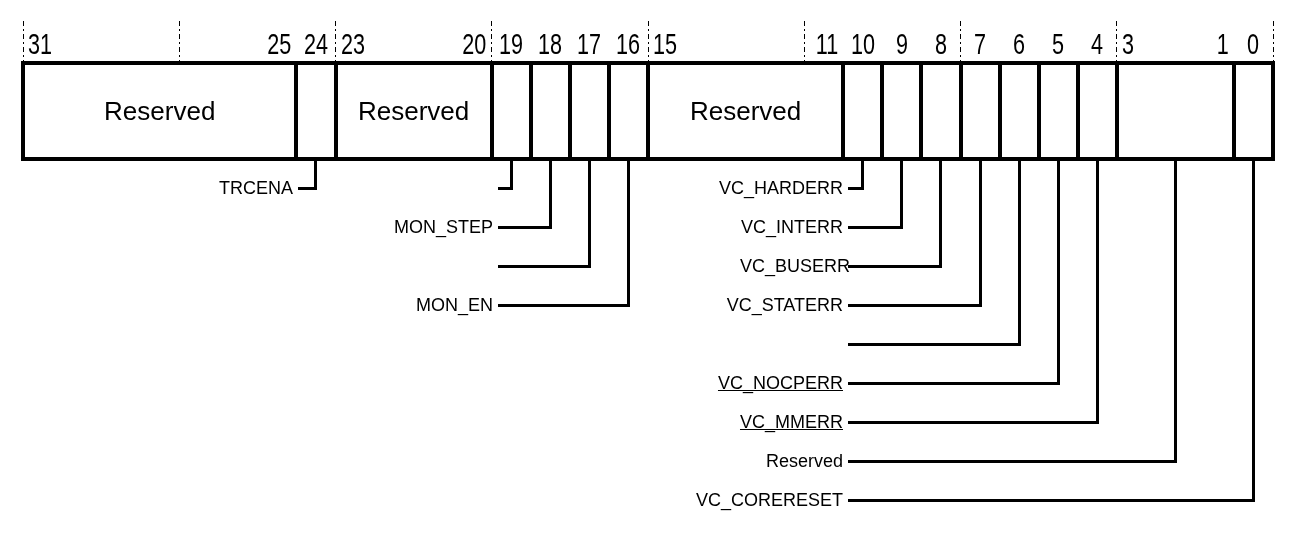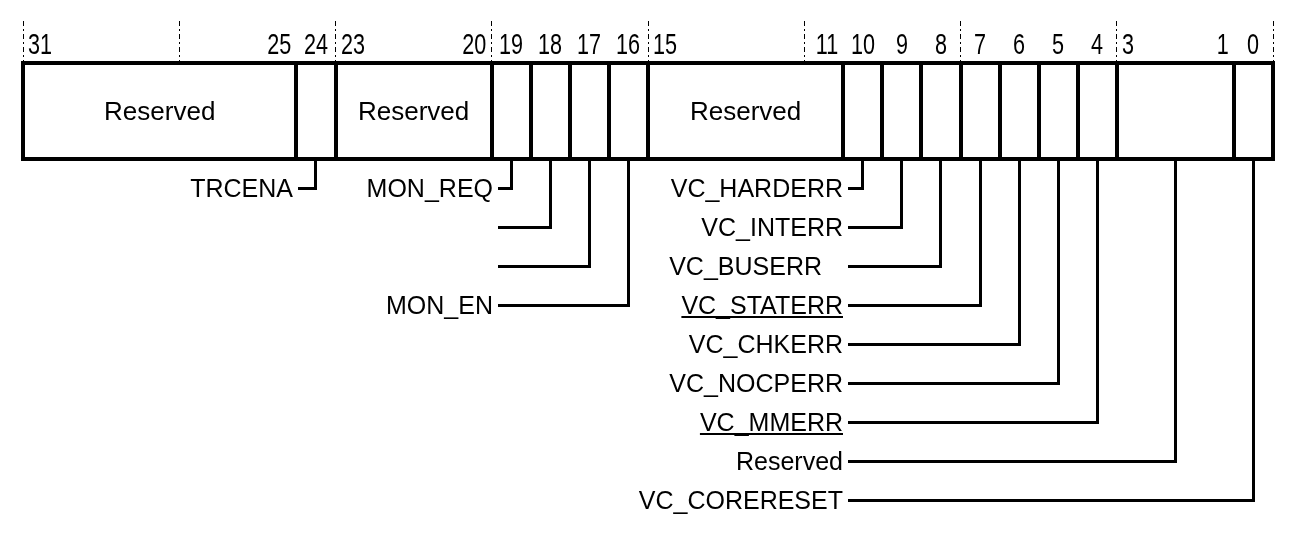--- a/index.html
+++ b/index.html
@@ -9,21 +9,21 @@
   .tick{position:absolute;width:1px;
         background:repeating-linear-gradient(180deg,#000 0 5px,transparent 5px 8px,#000 8px 10px,transparent 10px 13px);}
   .regbox{position:absolute;border:4px solid #000;background:#fff;box-sizing:border-box;}
   .divider{position:absolute;background:#000;}
   .cell-label{position:absolute;display:flex;align-items:center;justify-content:center;
               font-size:26px;color:#000;white-space:nowrap;}
   .bitnum{position:absolute;font-size:30px;line-height:34px;color:#000;white-space:nowrap;}
   .bitnum.c{transform:scaleX(0.72) translateX(-50%);transform-origin:left center;}
   .bitnum.l{transform:scaleX(0.72);transform-origin:left center;}
   .bitnum.r{transform:scaleX(0.72);transform-origin:right center;}
-  .callout-label{position:absolute;font-size:25px;line-height:34px;color:#000;white-space:nowrap;}
+  .callout-label{position:absolute;font-size:18px;line-height:34px;color:#000;white-space:nowrap;}
   .hline,.vline{position:absolute;background:#000;}
 </style>
 </head>
 <body>
 
 <div id="diagram">
     <div class="tick" style="left: 22.5px; top: 21px; height: 40px;"></div>
     <div class="tick" style="left: 178.75px; top: 21px; height: 40px;"></div>
     <div class="tick" style="left: 335px; top: 21px; height: 40px;"></div>
     <div class="tick" style="left: 491.25px; top: 21px; height: 40px;"></div>
@@ -41,25 +41,25 @@
     <div class="bitnum c" style="left: 315.969px; top: 27px;">24</div>
     <div class="callout-label" style="right: 1013px; top: 171px;">TRCENA</div>
     <div class="hline" style="left: 298px; top: 186.5px; width: 19.4688px; height: 3px;"></div>
     <div class="vline" style="left: 314.469px; top: 157px; width: 3px; height: 32.5px;"></div>
     <div class="divider" style="left: 489.75px; top: 65px; width: 4px; height: 92px;"></div>
     <div class="cell-label" style="left: 335.5px; top: 65px; width: 156.25px; height: 92px;">Reserved</div>
     <div class="bitnum l" style="left: 340.5px; top: 27px;">23</div>
     <div class="bitnum r" style="right: 819.25px; top: 27px;">20</div>
     <div class="divider" style="left: 528.812px; top: 65px; width: 4px; height: 92px;"></div>
     <div class="bitnum c" style="left: 511.281px; top: 27px;">19</div>
-    <div class="callout-label" style="right: 813px; top: 171px;">MON_REQ</div>
     <div class="hline" style="left: 498px; top: 186.5px; width: 14.7812px; height: 3px;"></div>
     <div class="vline" style="left: 509.781px; top: 157px; width: 3px; height: 32.5px;"></div>
     <div class="divider" style="left: 567.875px; top: 65px; width: 4px; height: 92px;"></div>
     <div class="bitnum c" style="left: 550.344px; top: 27px;">18</div>
+    <div class="callout-label" style="right: 813px; top: 210px;">MON_STEP</div>
     <div class="hline" style="left: 498px; top: 225.5px; width: 53.8438px; height: 3px;"></div>
     <div class="vline" style="left: 548.844px; top: 157px; width: 3px; height: 71.5px;"></div>
     <div class="divider" style="left: 606.938px; top: 65px; width: 4px; height: 92px;"></div>
     <div class="bitnum c" style="left: 589.406px; top: 27px;">17</div>
     <div class="hline" style="left: 498px; top: 264.5px; width: 92.9062px; height: 3px;"></div>
     <div class="vline" style="left: 587.906px; top: 157px; width: 3px; height: 110.5px;"></div>
     <div class="divider" style="left: 646px; top: 65px; width: 4px; height: 92px;"></div>
     <div class="bitnum c" style="left: 628.469px; top: 27px;">16</div>
     <div class="callout-label" style="right: 813px; top: 288px;">MON_EN</div>
     <div class="hline" style="left: 498px; top: 303.5px; width: 131.969px; height: 3px;"></div>
@@ -73,36 +73,35 @@
     <div class="callout-label" style="right: 463px; top: 171px;">VC_HARDERR</div>
     <div class="hline" style="left: 848px; top: 186.5px; width: 16.3438px; height: 3px;"></div>
     <div class="vline" style="left: 861.344px; top: 157px; width: 3px; height: 32.5px;"></div>
     <div class="divider" style="left: 919.438px; top: 65px; width: 4px; height: 92px;"></div>
     <div class="bitnum c" style="left: 901.906px; top: 27px;">9</div>
     <div class="callout-label" style="right: 463px; top: 210px;">VC_INTERR</div>
     <div class="hline" style="left: 848px; top: 225.5px; width: 55.4062px; height: 3px;"></div>
     <div class="vline" style="left: 900.406px; top: 157px; width: 3px; height: 71.5px;"></div>
     <div class="divider" style="left: 958.5px; top: 65px; width: 4px; height: 92px;"></div>
     <div class="bitnum c" style="left: 940.969px; top: 27px;">8</div>
-    <div class="callout-label" style="right: 484px; top: 249px; text-align: right;">VC_BUSERR</div>
+    <div class="callout-label" style="right: 456px; top: 249px; text-align: right;">VC_BUSERR</div>
     <div class="hline" style="left: 848px; top: 264.5px; width: 94.4688px; height: 3px;"></div>
     <div class="vline" style="left: 939.469px; top: 157px; width: 3px; height: 110.5px;"></div>
     <div class="divider" style="left: 997.562px; top: 65px; width: 4px; height: 92px;"></div>
     <div class="bitnum c" style="left: 980.031px; top: 27px;">7</div>
-    <div class="callout-label" style="right: 463px; top: 288px; text-decoration: underline;">VC_STATERR</div>
+    <div class="callout-label" style="right: 463px; top: 288px;">VC_STATERR</div>
     <div class="hline" style="left: 848px; top: 303.5px; width: 133.531px; height: 3px;"></div>
     <div class="vline" style="left: 978.531px; top: 157px; width: 3px; height: 149.5px;"></div>
     <div class="divider" style="left: 1036.62px; top: 65px; width: 4px; height: 92px;"></div>
     <div class="bitnum c" style="left: 1019.09px; top: 27px;">6</div>
-    <div class="callout-label" style="right: 463px; top: 327px;">VC_CHKERR</div>
     <div class="hline" style="left: 848px; top: 342.5px; width: 172.594px; height: 3px;"></div>
     <div class="vline" style="left: 1017.59px; top: 157px; width: 3px; height: 188.5px;"></div>
     <div class="divider" style="left: 1075.69px; top: 65px; width: 4px; height: 92px;"></div>
     <div class="bitnum c" style="left: 1058.16px; top: 27px;">5</div>
-    <div class="callout-label" style="right: 463px; top: 366px;">VC_NOCPERR</div>
+    <div class="callout-label" style="right: 463px; top: 366px; text-decoration: underline;">VC_NOCPERR</div>
     <div class="hline" style="left: 848px; top: 381.5px; width: 211.656px; height: 3px;"></div>
     <div class="vline" style="left: 1056.66px; top: 157px; width: 3px; height: 227.5px;"></div>
     <div class="divider" style="left: 1114.75px; top: 65px; width: 4px; height: 92px;"></div>
     <div class="bitnum c" style="left: 1097.22px; top: 27px;">4</div>
     <div class="callout-label" style="right: 463px; top: 405px; text-decoration: underline;">VC_MMERR</div>
     <div class="hline" style="left: 848px; top: 420.5px; width: 250.719px; height: 3px;"></div>
     <div class="vline" style="left: 1095.72px; top: 157px; width: 3px; height: 266.5px;"></div>
     <div class="divider" style="left: 1231.94px; top: 65px; width: 4px; height: 92px;"></div>
     <div class="bitnum l" style="left: 1121.75px; top: 27px;">3</div>
     <div class="bitnum r" style="right: 77.0625px; top: 27px;">1</div>

